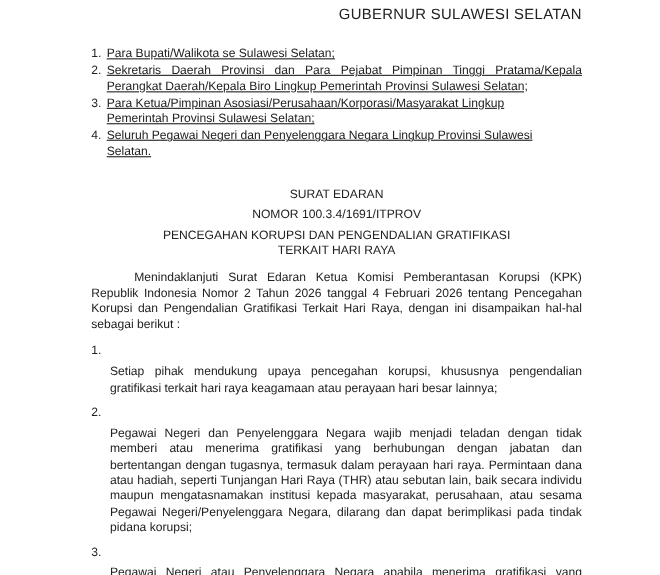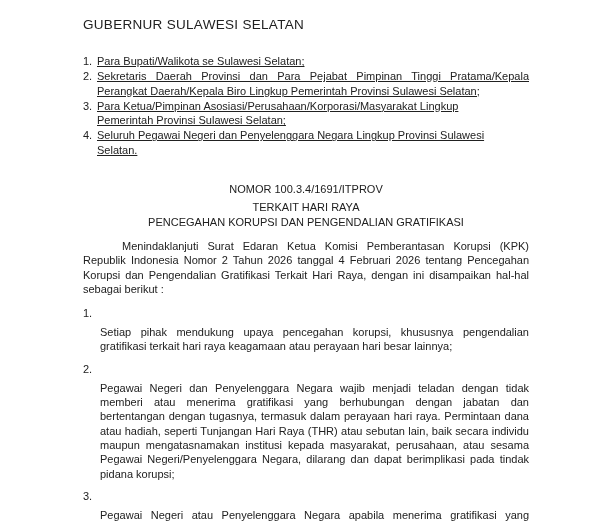--- a/index.html
+++ b/index.html
@@ -22,25 +22,25 @@
   }
   .doc {
     position: absolute;
     left: 83px;
     top: 0;
     width: 446px;
     font-size: 11px;
     line-height: 14.3px;
   }
   .title {
-    margin: 17px 0 0 0;
+    margin: 5px 0 0 0;
     font-size: 13.5px;
     line-height: 16px;
     font-weight: normal;
-    text-align: left;
+    text-align: right;
     letter-spacing: 0.3px;
     white-space: nowrap;
   }
   .addr {
     display: flex;
     margin-top: 21px;
   }
   .addr-label {
     flex: none;
     width: 20px;
@@ -124,23 +124,24 @@
         </li>
         <li class="addr-item">
           <span class="num">4.</span>
           <div class="txt">Seluruh Pegawai Negeri dan Penyelenggara Negara Lingkup Provinsi Sulawesi
 Selatan.</div>
         </li>
       </ol>
     </div>
 
     <div class="heading">
+      <div class="hline">SURAT EDARAN</div>
       <div class="hline">NOMOR 100.3.4/1691/ITPROV</div>
+      <div class="subject">PENCEGAHAN KORUPSI DAN PENGENDALIAN GRATIFIKASI</div>
       <div class="subject">TERKAIT HARI RAYA</div>
-      <div class="subject">PENCEGAHAN KORUPSI DAN PENGENDALIAN GRATIFIKASI</div>
     </div>
 
     <p class="intro">Menindaklanjuti Surat Edaran Ketua Komisi Pemberantasan Korupsi (KPK) Republik Indonesia Nomor 2 Tahun 2026 tanggal 4 Februari 2026 tentang Pencegahan Korupsi dan Pengendalian Gratifikasi Terkait Hari Raya, dengan ini disampaikan hal-hal sebagai berikut :</p>
 
     <ol class="points">
       <li class="point-item">
         <span class="num">1.</span>
         <div class="txt">Setiap pihak mendukung upaya pencegahan korupsi, khususnya pengendalian gratifikasi terkait hari raya keagamaan atau perayaan hari besar lainnya;</div>
       </li>
       <li class="point-item">

